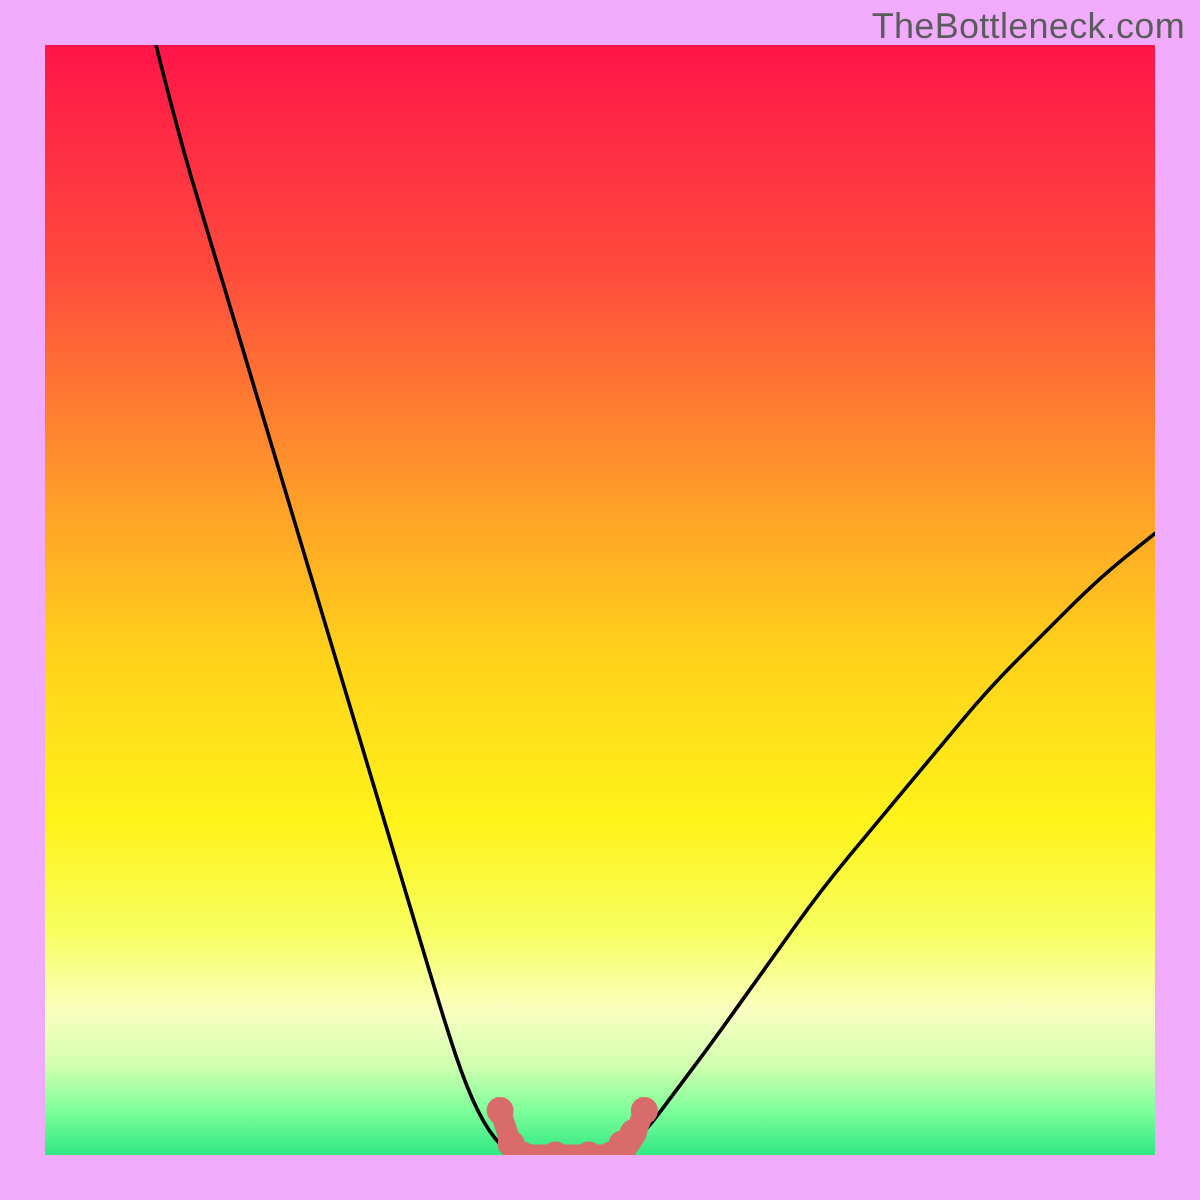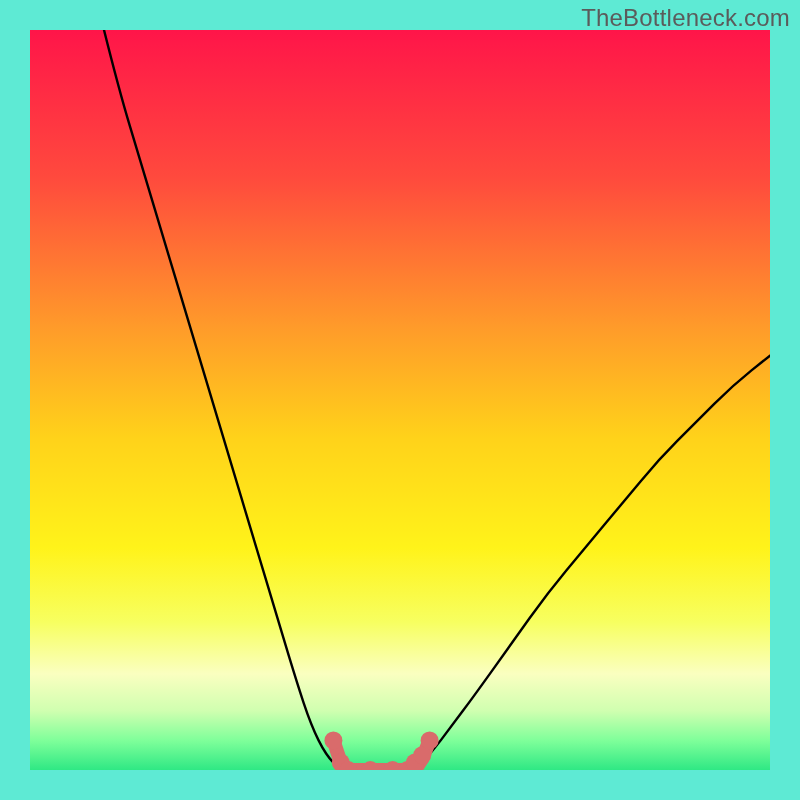--- a/index.html
+++ b/index.html
@@ -10,21 +10,21 @@
     background: #000;
     overflow: hidden;
     font-family: Arial, Helvetica, sans-serif;
   }
   .frame {
     position: absolute;
     left: 0;
     top: 0;
     width: 800px;
     height: 800px;
-    background: #5eead4;
+    background: #f0abfc;
   }
   .plot {
     position: absolute;
     left: 30px;
     top: 30px;
     width: 740px;
     height: 740px;
   }
   .watermark {
     position: absolute;

